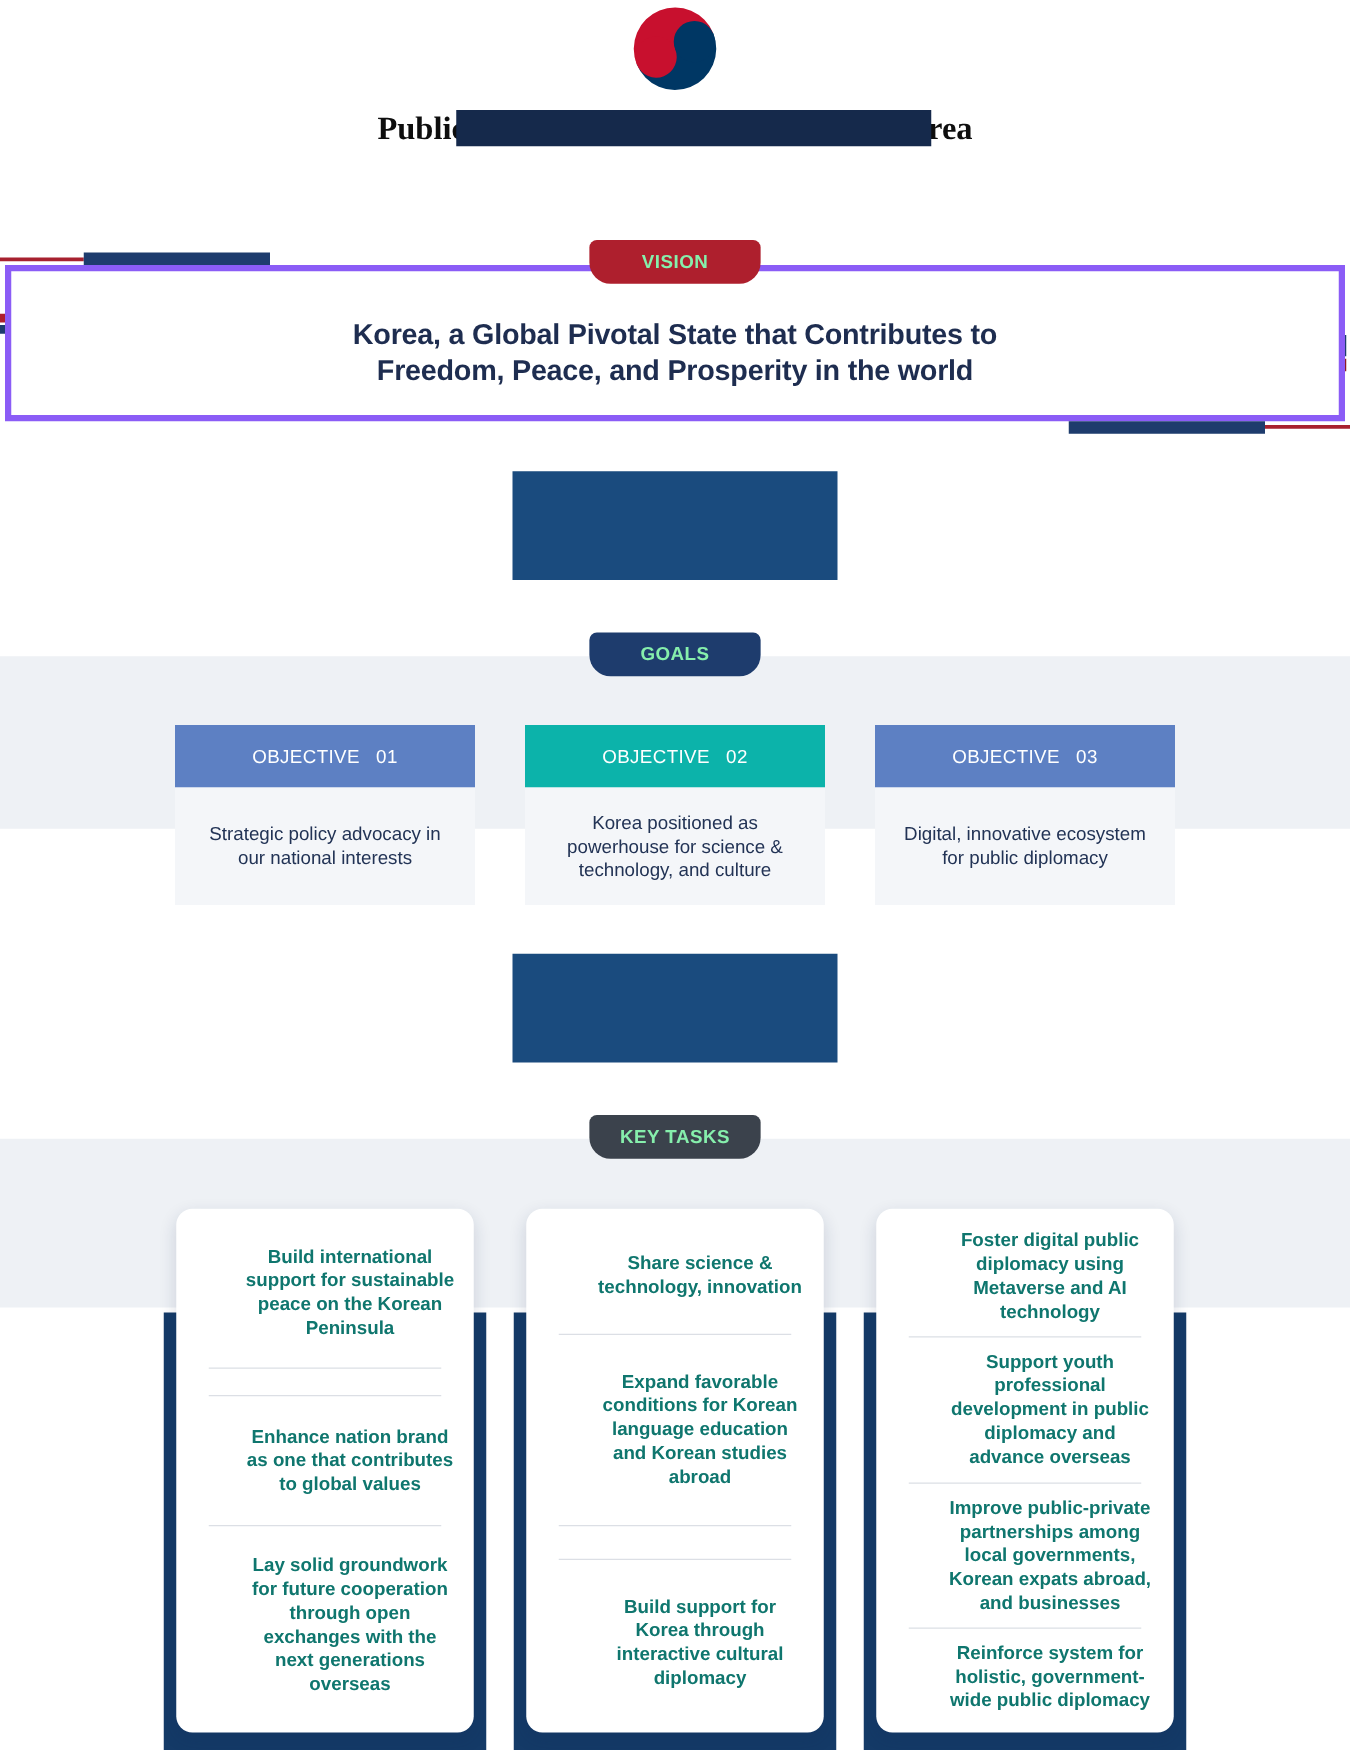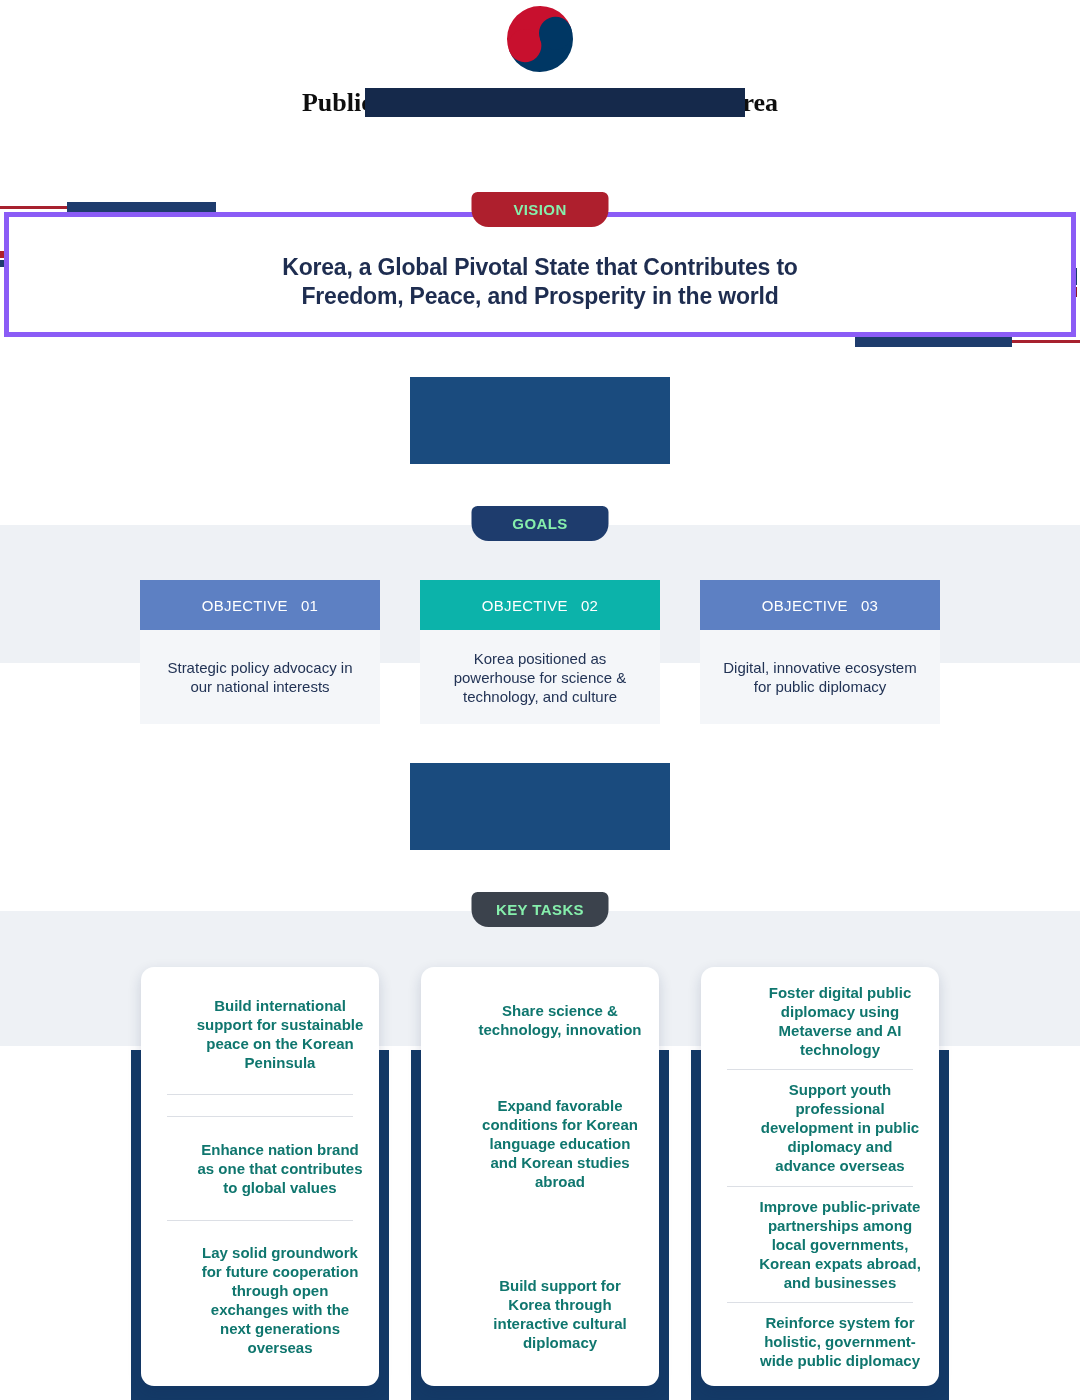--- a/index.html
+++ b/index.html
@@ -65,21 +65,21 @@
   
   .task-back{position:absolute;top:1050px;width:258px;height:350px;background:#143a67;}
   .task-back.b1{left:131px;}
   .task-back.b2{left:411px;}
   .task-back.b3{left:691px;}
 
   .task-card{position:absolute;top:967px;width:238px;height:419px;background:#ffffff;border-radius:13px;
              box-shadow:0 5px 14px rgba(20,40,80,.16);display:flex;flex-direction:column;
              justify-content:space-evenly;padding:6px 0;box-sizing:border-box;z-index:3;}
   .task-card.t1{left:141px;}
-  .task-card.t2{left:421px;align-items:flex-end;}
+  .task-card.t2{left:421px;}
   .task-card.t3{left:701px;}
   .task-item{padding:2px 15px;text-align:center;font-size:15px;font-weight:700;color:#0f766e;line-height:19px;margin-left:40px;}
   .task-sep{height:1px;background:#dcdfe5;margin:0 26px;}
 </style>
 </head>
 <body>
 
 <div class="page">
 
   <div class="logo"></div>

